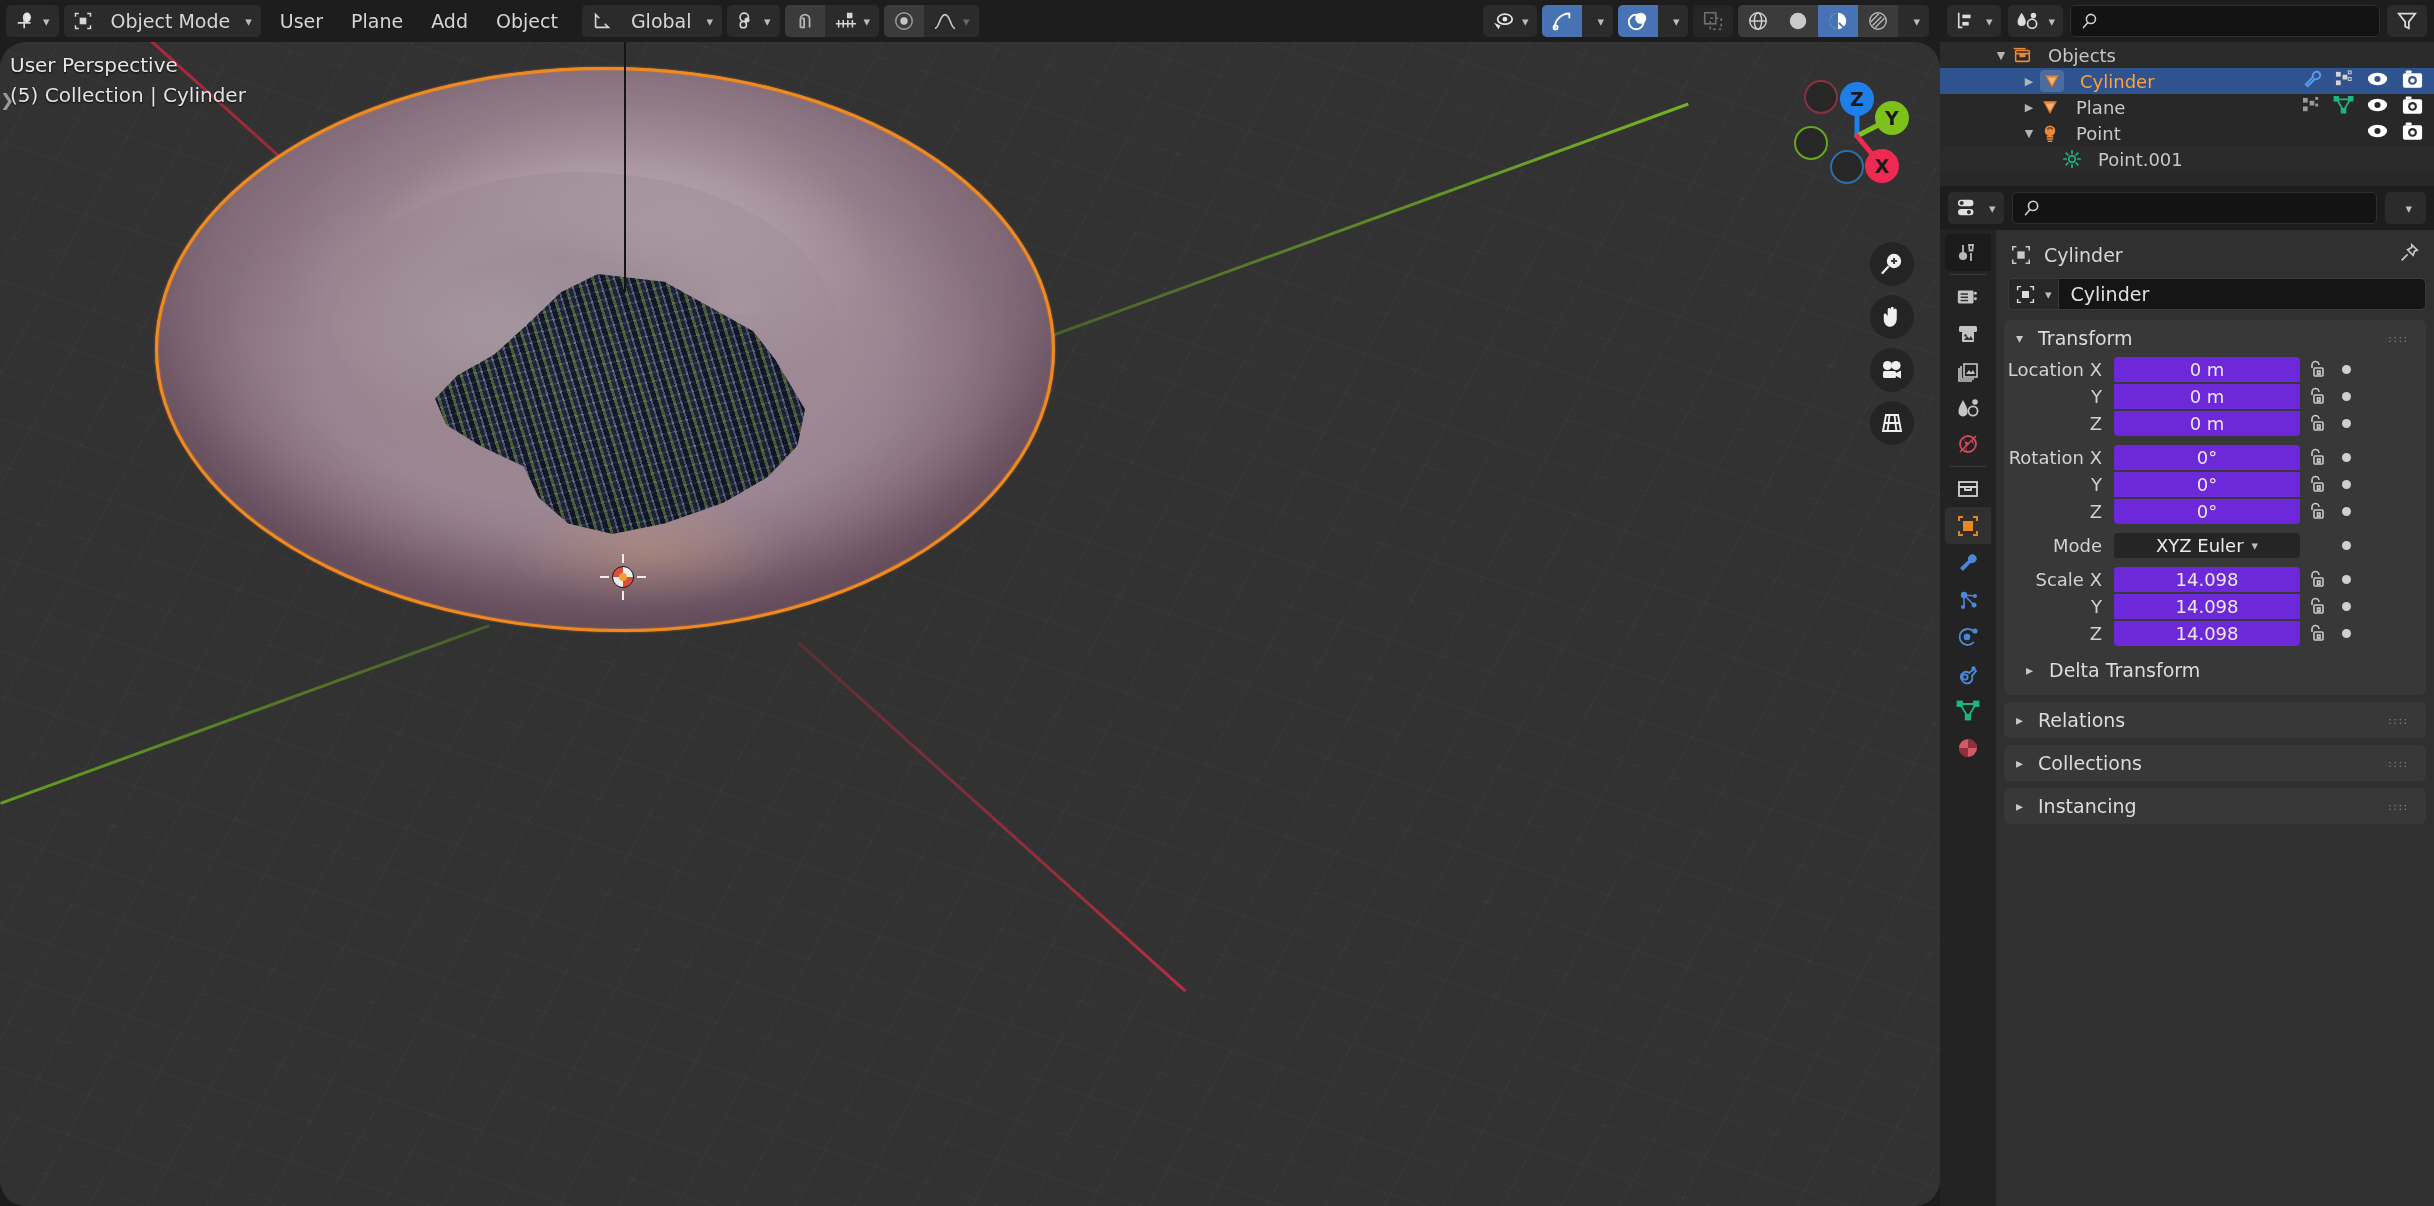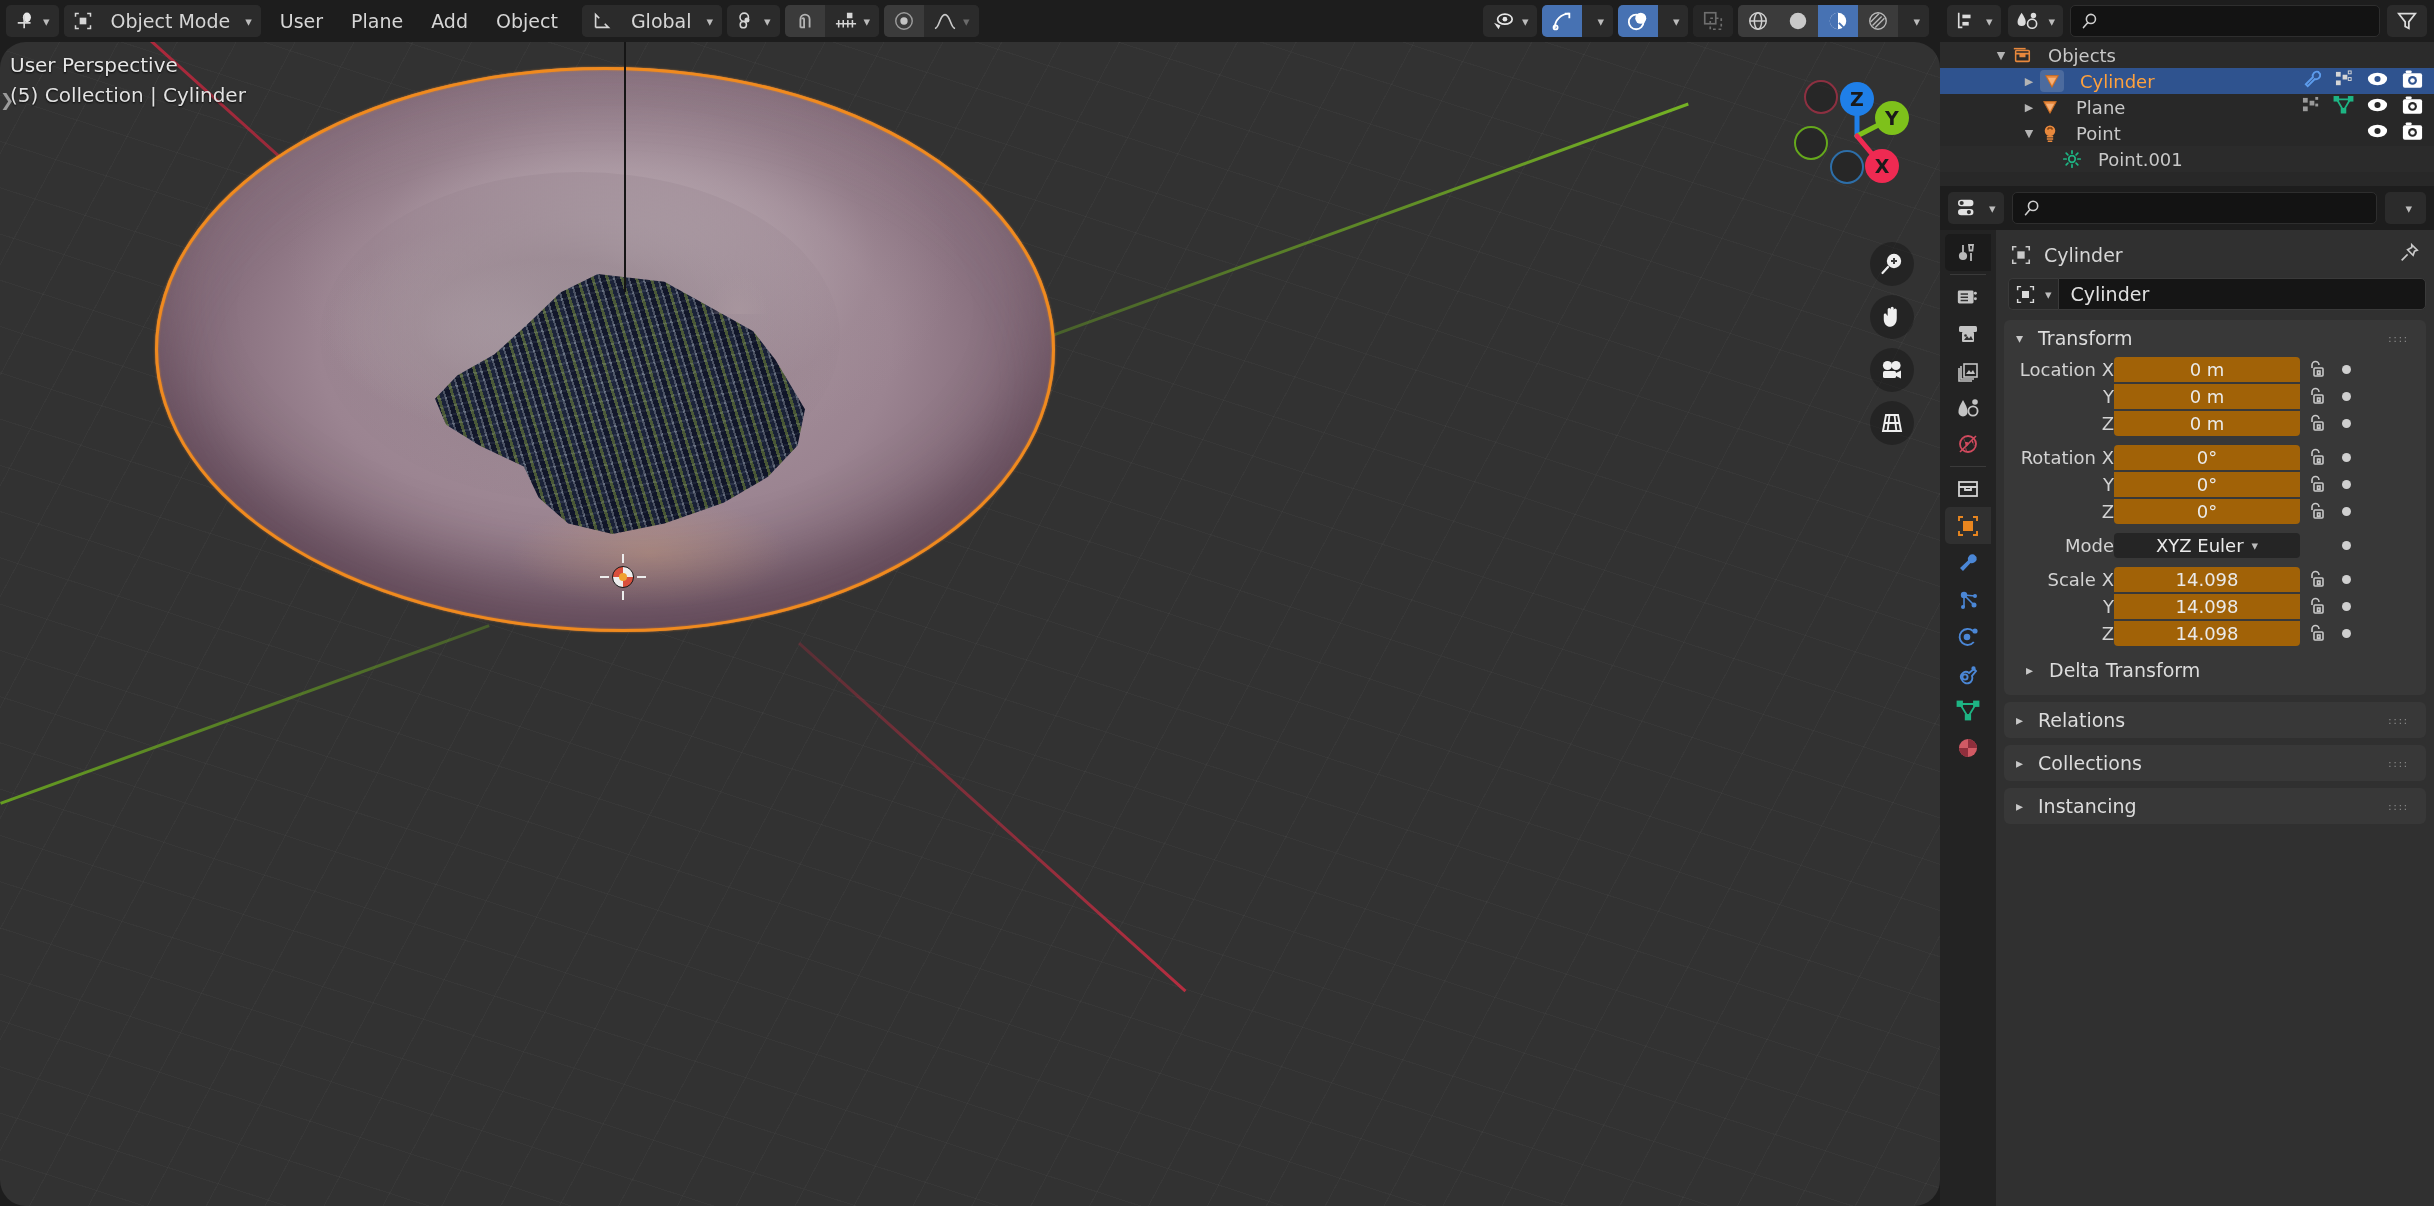--- a/index.html
+++ b/index.html
@@ -154,22 +154,22 @@
   .id-pick { height: 32px; background: #272727; border-radius: 5px 0 0 5px; display: flex; align-items: center; padding: 0 6px; gap: 3px; border: 1px solid #3a3a3a; border-right: 0; }
   .id-name { flex: 1; height: 32px; background: #151515; border-radius: 0 5px 5px 0; display: flex; align-items: center; padding: 0 12px; color: #e0e0e0; font-size: 19px; border: 1px solid #3a3a3a; }
 
   .panel { background: #383838; border-radius: 6px; margin-bottom: 7px; padding: 0 0 8px 0; }
   .panel-head { height: 36px; display: flex; align-items: center; padding: 0 12px; color: #dcdcdc; font-size: 19px; gap: 8px; }
   .panel-head .tri { color: #c8c8c8; font-size: 14px; width: 14px; }
   .grip { margin-left: auto; color: #8a8a8a; font-size: 11px; letter-spacing: 1.5px; line-height: 7px; width: 26px; }
   .panel.collapsed { padding-bottom: 0; }
 
   .field-row { display: flex; align-items: center; height: 26px; margin-bottom: 1px; padding: 0 6px 0 0; }
-  .field-label { width: 110px; text-align: right; color: #d2d2d2; font-size: 18px; }
-  .field-val { width: 186px; height: 25px; background: #a16207; border-radius: 4px; display: flex; align-items: center; justify-content: center; color: #eaeaea; font-size: 18px; }
+  .field-label { width: 110px; text-align: right; color: #d2d2d2; font-size: 18px; padding-right: 12px; }
+  .field-val { width: 186px; height: 25px; background: #6d28d9; border-radius: 4px; display: flex; align-items: center; justify-content: center; color: #eaeaea; font-size: 18px; }
   .field-val.first { border-radius: 4px 4px 0 0; }
   .field-val.mid { border-radius: 0; }
   .field-val.last { border-radius: 0 0 4px 4px; }
   .field-val.enum { background: #252525; border-radius: 4px; gap: 8px; }
   .lock { width: 34px; display: flex; justify-content: center; }
   .anim-dot { width: 24px; display: flex; justify-content: center; }
   .anim-dot i { display: block; width: 9px; height: 9px; border-radius: 50%; background: #cfcfcf; }
 
   .subpanel-head { display: flex; align-items: center; height: 34px; padding: 0 12px 0 22px; color: #dcdcdc; font-size: 19px; gap: 9px; }
   .subpanel-head .tri { color: #c8c8c8; font-size: 14px; width: 14px; }

